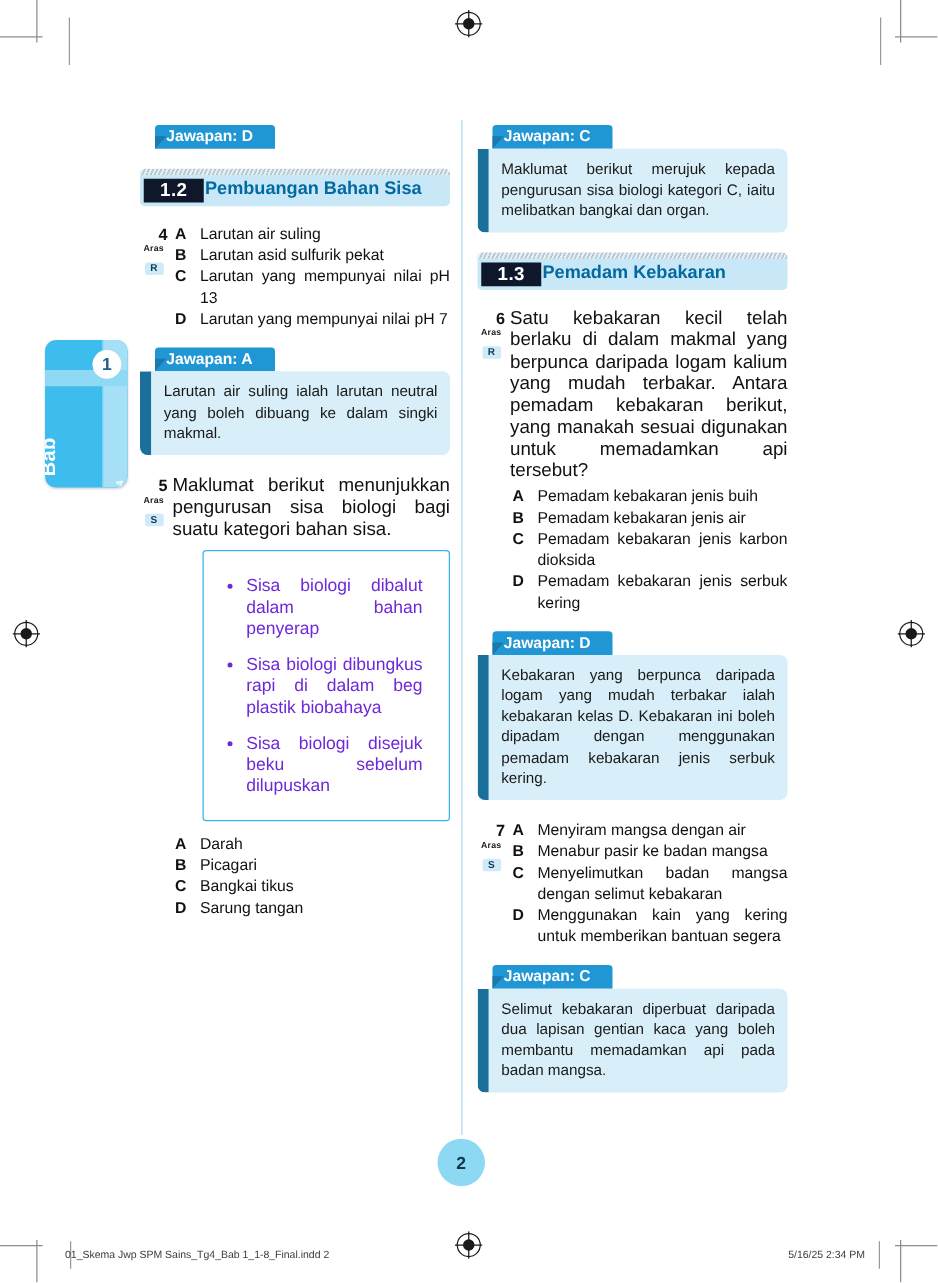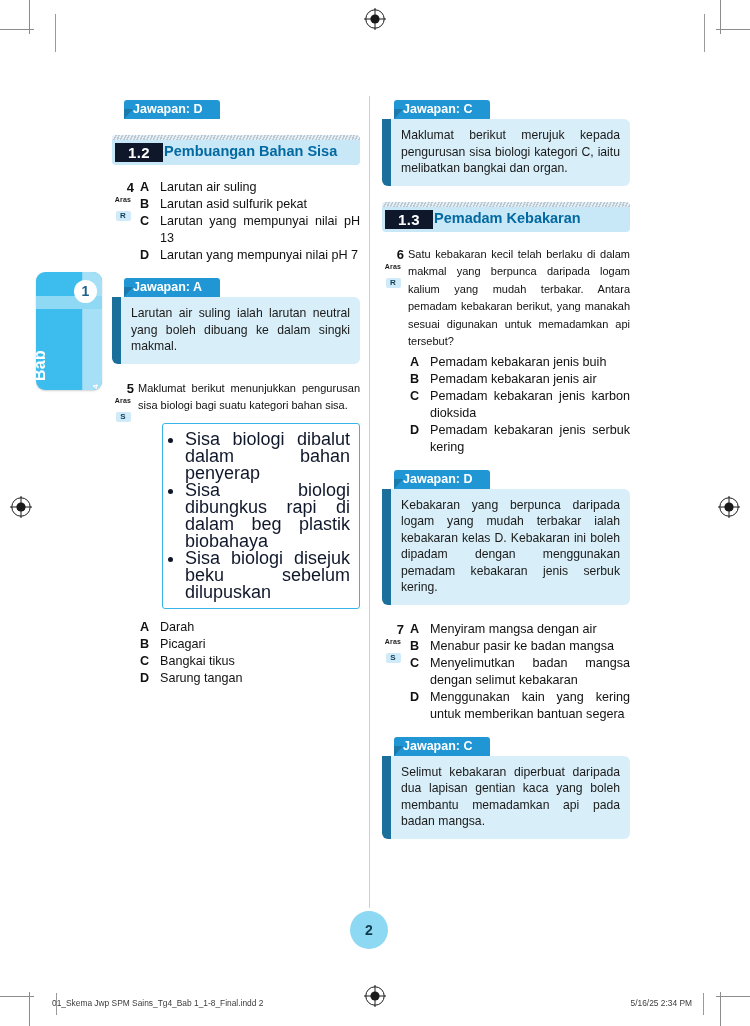--- a/index.html
+++ b/index.html
@@ -236,21 +236,21 @@
     min-width: 11px;
     padding: 0 2px;
     background: #cfeaf8;
     color: #0f3d55;
     font-size: 8px;
     font-weight: bold;
     line-height: 10px;
     border-radius: 2px;
   }
   .question .stem {
-    font-size: 11px;
+    font-size: 15px;
     line-height: 17.5px;
     color: #111;
     text-align: justify;
   }
   .options {
     margin: 3px 0 0 0;
     padding: 0;
     list-style: none;
   }
   .options li {
@@ -273,25 +273,25 @@
     border-radius: 3px;
     margin: 8px 0 10px 24px;
     padding: 7px 9px 7px 6px;
   }
   .infobox ul {
     margin: 0;
     padding: 0 0 0 16px;
     list-style: disc;
   }
   .infobox li {
-    font-size: 18px;
+    font-size: 14px;
     line-height: 17px;
-    color: #0f172a;
+    color: #6d28d9;
     text-align: justify;
-    margin: 0;
+    margin: 12px;
   }
   .para-after {
     font-size: 12.8px;
     line-height: 17.5px;
     color: #111;
     text-align: justify;
     margin-left: 24px;
   }
 
   

